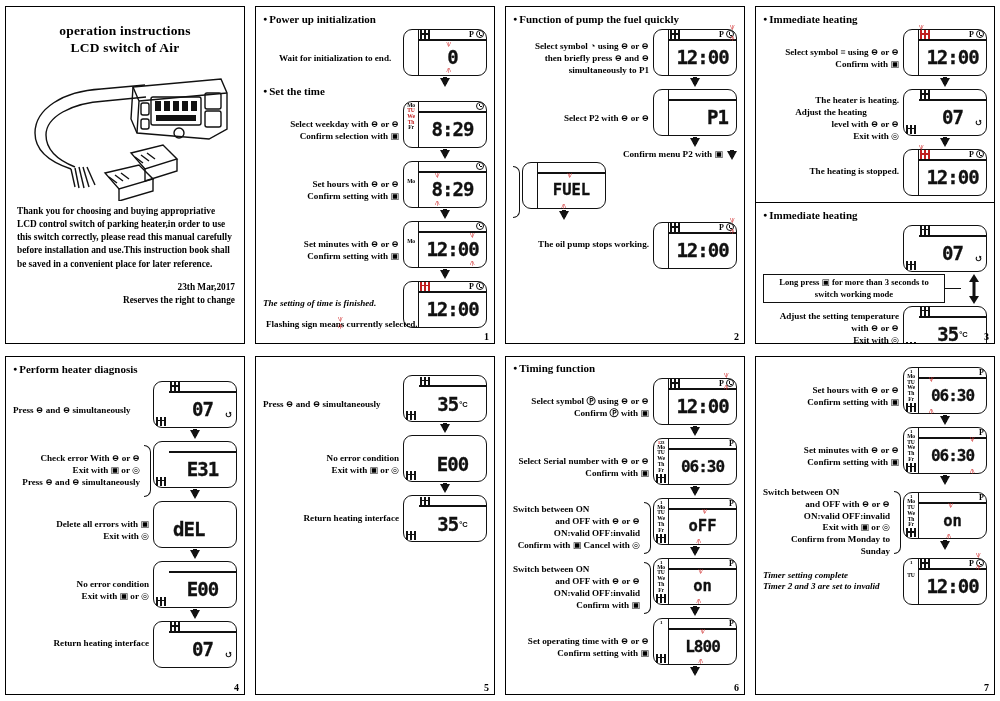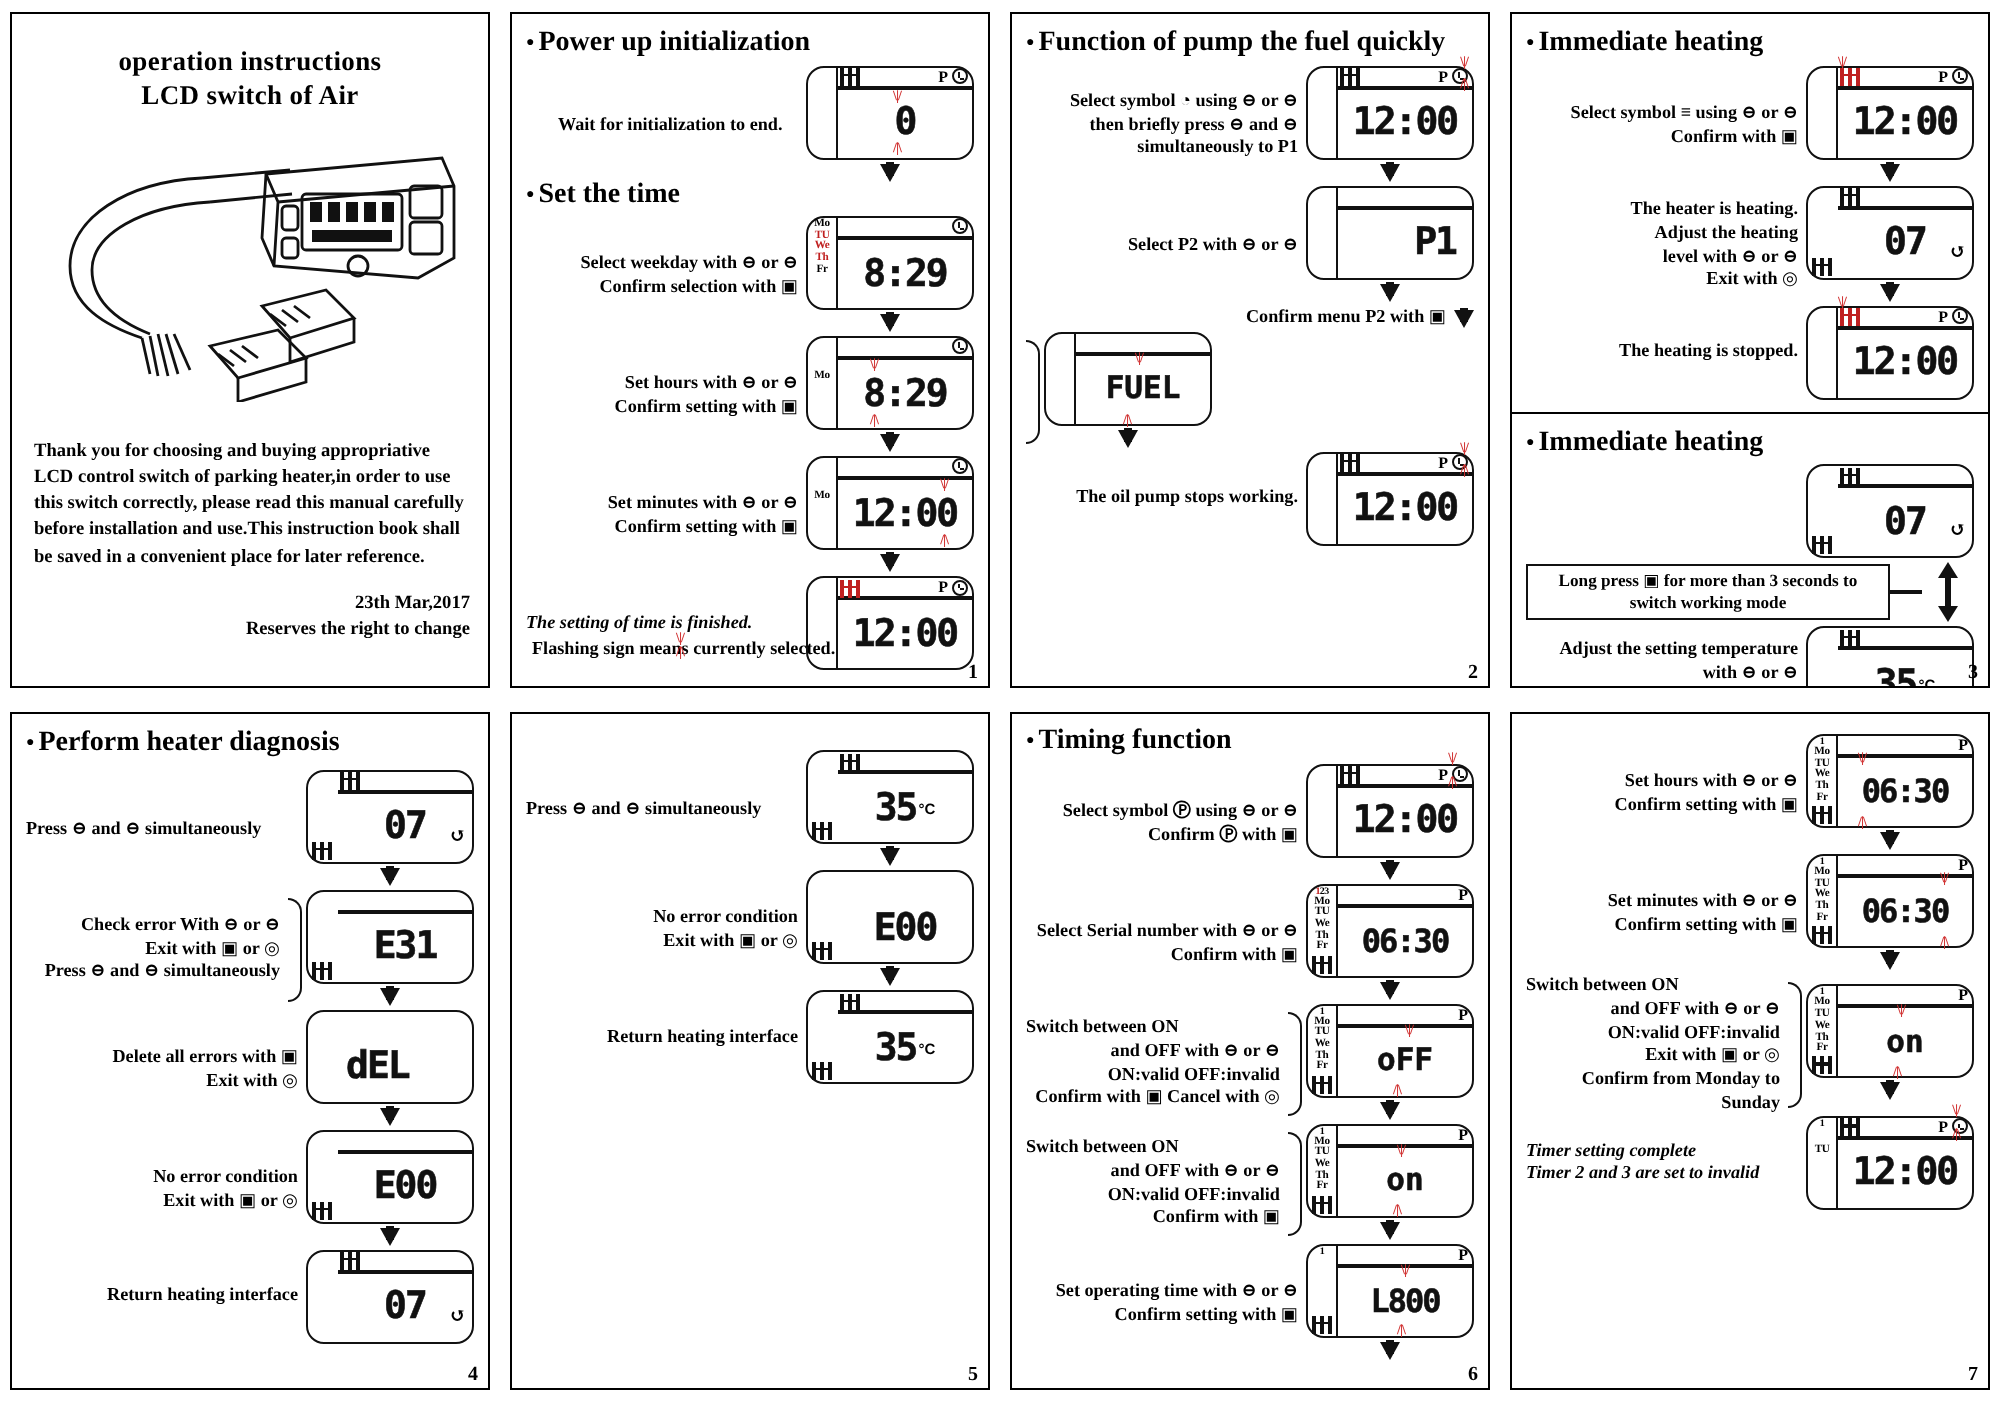--- a/index.html
+++ b/index.html
@@ -32,28 +32,28 @@
   }
 
   
   .cover-title {
     text-align: center; font-weight: bold; font-size: 13.5px;
     line-height: 1.25; margin-top: 10px; letter-spacing: .2px;
   }
   .device-art { height: 140px; position: relative; margin-top: 4px; }
   .cover-body {
     font-weight: bold; font-size: 9.3px; line-height: 1.42;
-    margin-top: 19px; padding: 0 4px;
+    margin-top: 4px; padding: 0 4px;
   }
   .cover-sign { font-weight: bold; font-size: 9.3px; text-align: right;
     line-height: 1.42; margin-top: 10px; padding-right: 2px; }
 
   
   .sect-head {
-    font-weight: bold; font-size: 14px; line-height: 1.25;
+    font-weight: bold; font-size: 11px; line-height: 1.25;
     margin: 0 0 2px 0; white-space: nowrap;
   }
   .bullet::before { content: "\25CF"; font-size: 7px; vertical-align: 2px; margin-right: 2px; }
   .row { display: flex; align-items: center; width: 100%; }
   .row .txt {
     flex: 1 1 auto; padding-right: 4px;
     font-weight: bold; font-size: 9.1px; line-height: 1.3;
   }
   .txt.r { text-align: right; }
   .txt.l { text-align: left; }
@@ -521,21 +521,21 @@
                 </div>
               </div>
             </div>
             <div class="arrow"></div>
           </div>
         </div>
 
         <div class="row">
           <div class="txt r">
             <div><span>The heater is heating.</span></div>
-            <div style="text-align:right"><span>Adjust the heating</span></div>
+            <div style="text-align:center"><span>Adjust the heating</span></div>
             <div><span>level with ⊖ or ⊖</span></div>
             <div><span>Exit with ◎</span></div>
           </div>
           <div class="lcdcol">
             <div class="lcd sz-m">
               <div class="lcd-left noborder"></div>
               <div class="lcd-main">
                 <div class="lcd-topbar">
                   <span class="topleft-ic coil">
                       <i></i>

